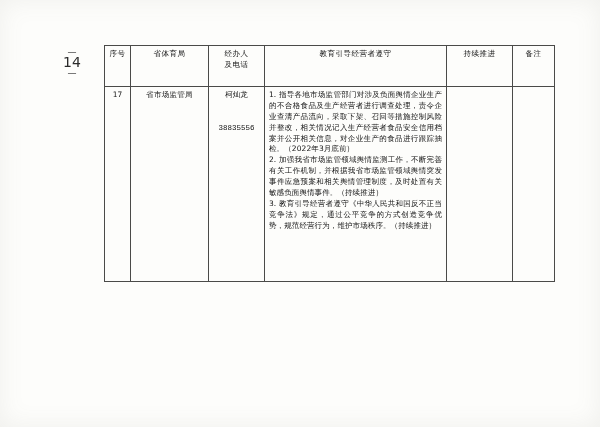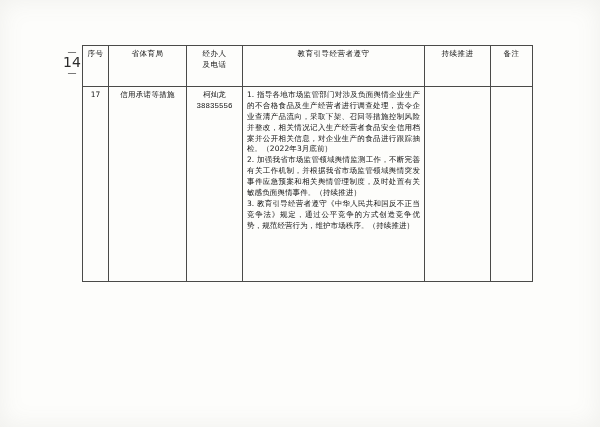--- a/index.html
+++ b/index.html
@@ -45,21 +45,21 @@
   }
   .page-number .num {
     display: block;
     font-size: 14px;
     line-height: 11px;
     padding: 1px 0;
   }
 
   table.doc-table {
     position: absolute;
-    left: 82px;
+    left: 104px;
     top: 45px;
     width: 450px;
     border-collapse: collapse;
     table-layout: fixed;
     background: transparent;
   }
   table.doc-table td, table.doc-table th {
     border: 1px solid #4a4a48;
     padding: 3px 4px;
     vertical-align: top;
@@ -96,21 +96,21 @@
   }
   td.c-contact {
     text-align: center;
     vertical-align: top;
     font-size: 8px;
     padding-top: 6px;
     line-height: 1.5;
     font-family: Liberation Mono, monospace;
   }
   td.c-contact .name { display: block; }
-  td.c-contact .phone { display: block; }
+  td.c-contact .phone { display: block; margin-top: 22px; }
   td.c-measures {
     text-align: justify;
     font-size: 7.6px;
     line-height: 1.5;
     padding: 4px 5px 4px 5px;
     letter-spacing: 0.1px;
   }
   td.c-measures p {
     margin: 0;
     text-indent: 0;
@@ -150,21 +150,21 @@
           <div>及电话</div>
         </th>
         <th>教育引导经营者遵守</th>
         <th>持续推进</th>
         <th>备注</th>
       </tr>
     </thead>
     <tbody>
       <tr class="row-17">
         <td class="c-seq">17</td>
-        <td class="c-dept">信用承诺等措施</td>
+        <td class="c-dept">省市场监管局</td>
         <td class="c-contact">
           <span class="name">柯灿龙</span>
           <span class="phone">38835556</span>
         </td>
         <td class="c-measures">
           <p>1. 指导各地市场监管部门对涉及负面舆情企业生产的不合格食品及生产经营者进行调查处理，责令企业查清产品流向，采取下架、召回等措施控制风险并整改，相关情况记入生产经营者食品安全信用档案并公开相关信息，对企业生产的食品进行跟踪抽检。（2022年3月底前）</p>
           <p>2. 加强我省市场监管领域舆情监测工作，不断完善有关工作机制，并根据我省市场监管领域舆情突发事件应急预案和相关舆情管理制度，及时处置有关敏感负面舆情事件。（持续推进）</p>
           <p>3. 教育引导经营者遵守《中华人民共和国反不正当竞争法》规定，通过公平竞争的方式创造竞争优势，规范经营行为，维护市场秩序。（持续推进）</p>
         </td>
         <td class="c-progress"></td>

